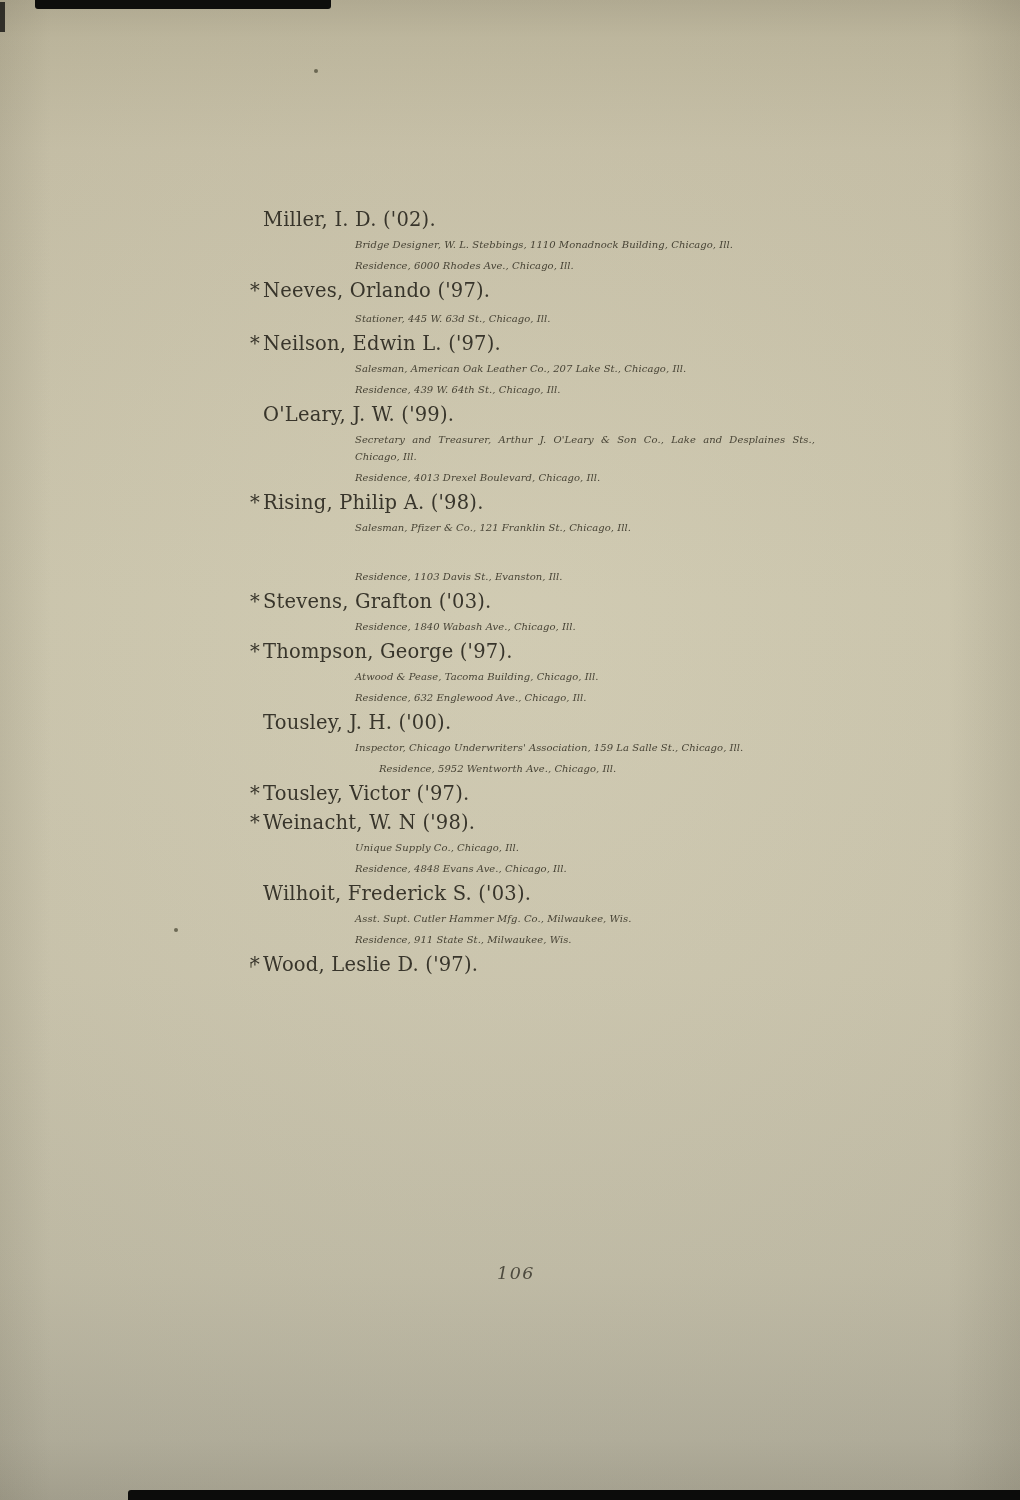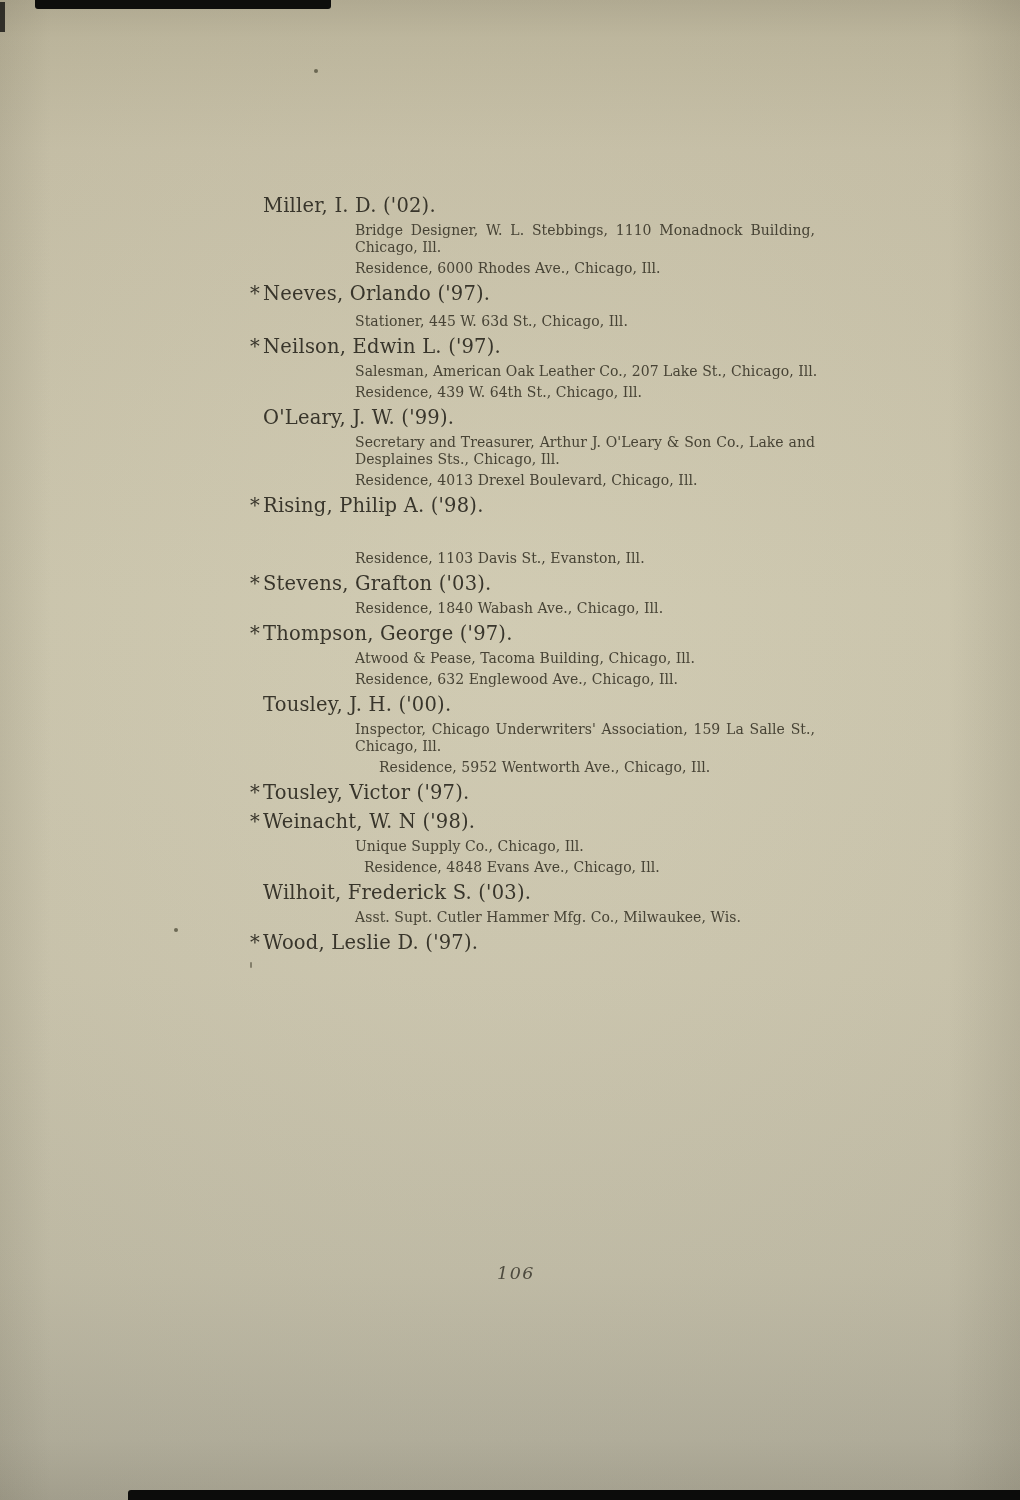--- a/index.html
+++ b/index.html
@@ -37,21 +37,21 @@
     background: #0c0c0b; border-radius: 3px 0 0 0; filter: blur(0.4px);
   }
   .speck { position: absolute; background: #55523f; border-radius: 50%; opacity: 0.8; }
   .speck-1 { left: 314px; top: 69px; width: 4px; height: 4px; }
   .speck-2 { left: 174px; top: 928px; width: 4px; height: 4px; }
   .speck-3 { left: 250px; top: 962px; width: 2px; height: 6px; border-radius: 1px; opacity: 0.6; }
 
   .content {
     position: absolute;
     left: 252px;
-    top: 193px;
+    top: 207px;
     width: 580px;
   }
   .entry { margin: 0 0 0 0; }
   .entry-name {
     margin: 0 0 4px 0;
     padding-left: 11px;
     position: relative;
     font-size: 19.5px;
     line-height: 25px;
     font-weight: normal;
@@ -61,25 +61,26 @@
   .entry-name .star {
     position: absolute; left: -2px; top: 0;
     font-size: 19.5px; color: #38352b;
   }
   .entry-details {
     margin-left: 103px;
     width: 460px;
   }
   .detail-line {
     margin: 0 0 4px 0;
-    font-size: 14px;
+    font-size: 10px;
     line-height: 17px;
     text-align: justify;
     letter-spacing: 0.05px;
     color: #474335;
+    font-style: italic;
   }
   .page-number {
     position: absolute;
     top: 1263px;
     left: 0; right: 0;
     text-align: center;
     transform: translateX(6px);
     font-style: italic;
     font-size: 17.5px;
     letter-spacing: 1.5px;
@@ -125,20 +126,21 @@
     <h2 class="entry-name"><span class="star"></span><span class="name-text">O'Leary, J. W. ('99).</span></h2>
     <div class="entry-details">
         <p class="detail-line">Secretary and Treasurer, Arthur J. O'Leary &amp; Son Co., Lake and Desplaines Sts., Chicago, Ill.</p>
         <p class="detail-line" style="white-space: nowrap;">Residence, 4013 Drexel Boulevard, Chicago, Ill.</p>
       </div>
   </article>
 
   <article class="entry">
     <h2 class="entry-name"><span class="star">*</span><span class="name-text">Rising, Philip A. ('98).</span></h2>
     <div class="entry-details">
+        <p class="detail-line" style="white-space: nowrap;">Salesman, Pfizer &amp; Co., 121 Franklin St., Chicago, Ill.</p>
         <p class="detail-line" style="white-space: nowrap; margin-top: 32px;">Residence, 1103 Davis St., Evanston, Ill.</p>
       </div>
   </article>
 
   <article class="entry">
     <h2 class="entry-name"><span class="star">*</span><span class="name-text">Stevens, Grafton ('03).</span></h2>
     <div class="entry-details">
         <p class="detail-line" style="white-space: nowrap;">Residence, 1840 Wabash Ave., Chicago, Ill.</p>
       </div>
   </article>
@@ -160,28 +162,29 @@
   </article>
 
   <article class="entry">
     <h2 class="entry-name"><span class="star">*</span><span class="name-text">Tousley, Victor ('97).</span></h2>
   </article>
 
   <article class="entry">
     <h2 class="entry-name"><span class="star">*</span><span class="name-text">Weinacht, W. N ('98).</span></h2>
     <div class="entry-details">
         <p class="detail-line" style="white-space: nowrap;">Unique Supply Co., Chicago, Ill.</p>
-        <p class="detail-line" style="white-space: nowrap; margin-left: 9px;">Residence, 4848 Evans Ave., Chicago, Ill.</p>
+        <p class="detail-line" style="white-space: nowrap;">Residence, 4848 Evans Ave., Chicago, Ill.</p>
       </div>
   </article>
 
   <article class="entry">
     <h2 class="entry-name"><span class="star"></span><span class="name-text">Wilhoit, Frederick S. ('03).</span></h2>
     <div class="entry-details">
         <p class="detail-line" style="white-space: nowrap;">Asst. Supt. Cutler Hammer Mfg. Co., Milwaukee, Wis.</p>
+        <p class="detail-line" style="white-space: nowrap;">Residence, 911 State St., Milwaukee, Wis.</p>
       </div>
   </article>
 
   <article class="entry">
     <h2 class="entry-name"><span class="star">*</span><span class="name-text">Wood, Leslie D. ('97).</span></h2>
   </article>
 </main>
 
 <div class="page-number">106</div>
 

